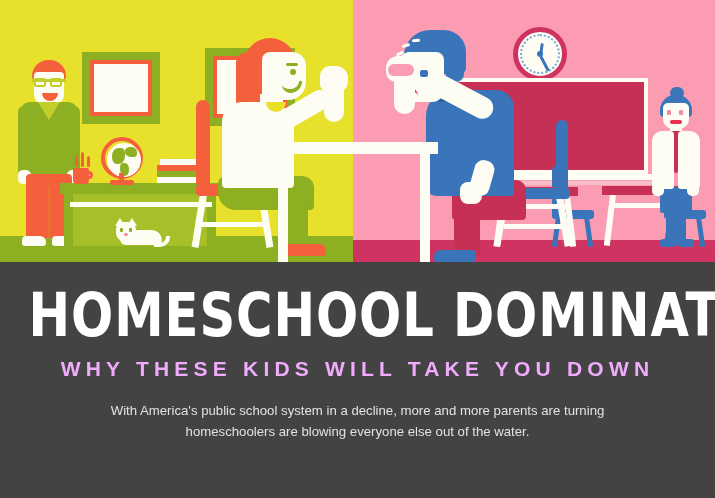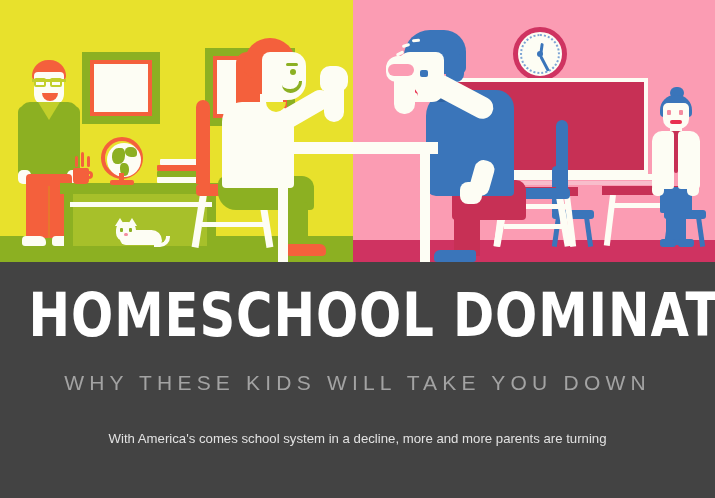--- a/index.html
+++ b/index.html
@@ -325,25 +325,25 @@
     color: #ffffff;
     font-family: "Liberation Sans Narrow", "DejaVu Sans Condensed", "Liberation Sans", sans-serif;
     font-size: 60px;
     font-weight: bold;
     letter-spacing: 1px;
     line-height: 58px;
     transform: scaleX(0.92);
     white-space: nowrap;
   }
   .subtitle {
-    margin: 17px;
+    margin: 3px;
     padding-top: 10px;
-    color: #a3a3a3;
+    color: #f0abfc;
     font-size: 21px;
-    font-weight: normal;
+    font-weight: bold;
     letter-spacing: 5.2px;
     line-height: 24px;
     white-space: nowrap;
   }
   .body-copy {
     margin: 0 auto;
     padding-top: 16px;
     width: 592px;
     color: #e2e2e2;
     font-size: 13.2px;
@@ -560,17 +560,18 @@
       <div class="leg r"></div>
       <div class="top"></div>
     </div>
 
   </div>
 
   <div class="textblock">
     <h1 class="title">HOMESCHOOL DOMINATION</h1>
     <h2 class="subtitle">WHY THESE KIDS WILL TAKE YOU DOWN</h2>
     <p class="body-copy">
-      <span class="line">With America's comes school system in a decline, more and more parents are turning</span>
+      <span class="line">With America's public school system in a decline, more and more parents are turning</span>
+      <span class="line">homeschoolers are blowing everyone else out of the water.</span>
     </p>
   </div>
 
 </div>
 
 </body></html>

